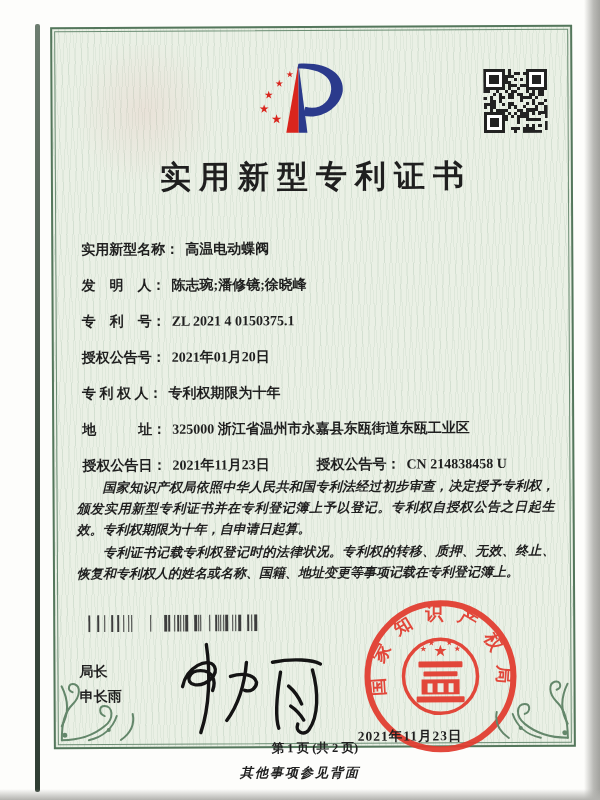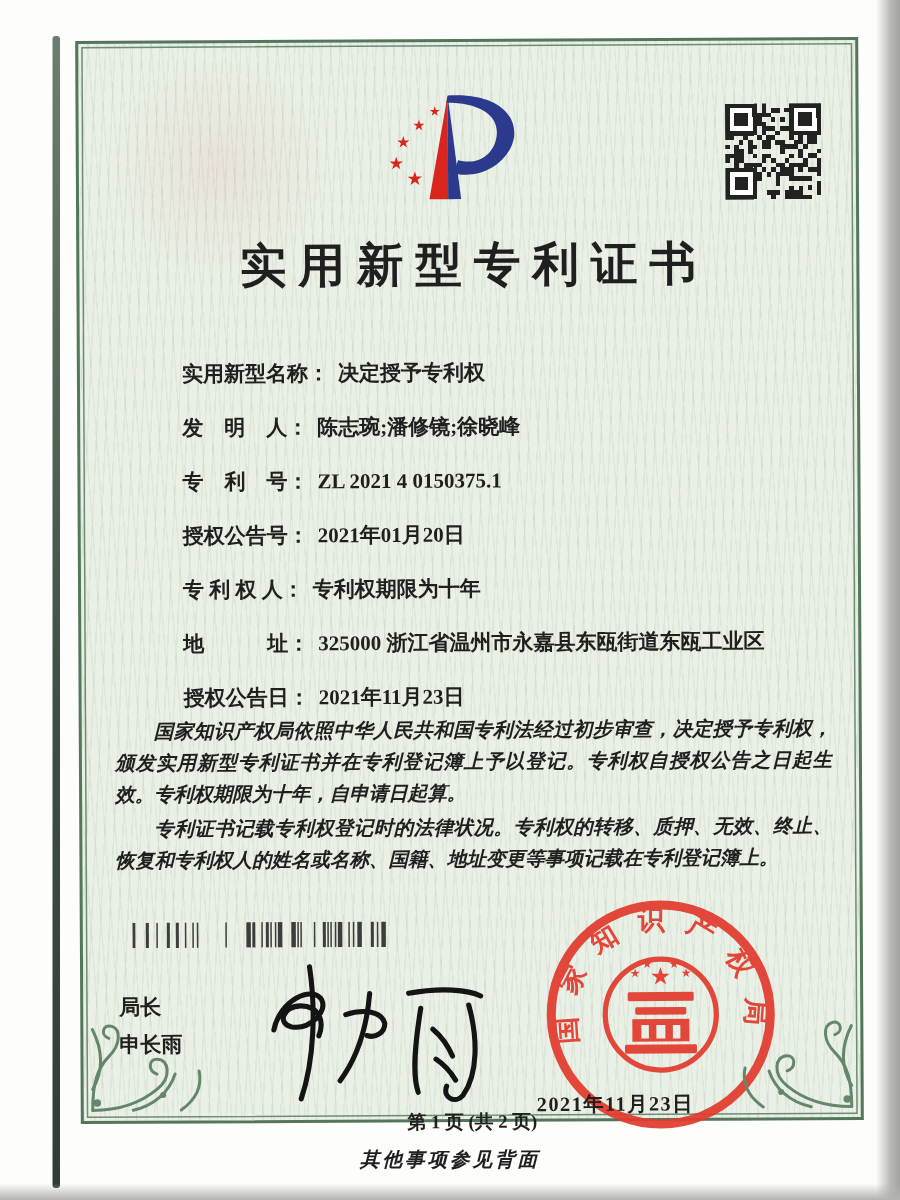--- a/index.html
+++ b/index.html
@@ -26,21 +26,21 @@
   }
   .frame-inner{position:absolute;inset:2px;border:1px solid #6c8d74;pointer-events:none;}
   .watermark{position:absolute;left:18px;top:8px;width:150px;height:150px;border-radius:50%;
     background:radial-gradient(circle, rgba(225,130,130,0.13), rgba(225,130,130,0.0) 68%);}
   .cert-no{position:absolute;left:22px;top:34px;font-size:13px;font-weight:600;letter-spacing:1.5px;}
   .logo{position:absolute;left:201px;top:30px;width:96px;height:88px;}
   .qr{position:absolute;left:431px;top:42px;width:64px;height:64px;shape-rendering:crispEdges;}
   .title{position:absolute;left:0;top:128px;width:100%;text-align:center;
     font-size:31px;font-weight:700;letter-spacing:8px;padding-left:8px;box-sizing:border-box;}
   .field{position:absolute;left:28px;right:16px;font-size:14px;font-weight:700;white-space:nowrap;}
-  .flabel{margin-right:6px;margin-left:40px;}
+  .flabel{margin-right:6px;}
   .grant2{position:absolute;left:234px;top:0;}
   .body-text{position:absolute;left:22px;width:478px;font-style:italic;font-weight:600;
     font-size:13px;line-height:21px;text-indent:2em;text-align:justify;}
   .barcode{position:absolute;left:33px;top:586px;width:170px;height:17px;}
   .director-title{position:absolute;left:24px;top:634px;font-family:"Liberation Sans","DejaVu Sans",sans-serif;font-size:14px;font-weight:600;text-align:center;}
   .director-name{position:absolute;left:24px;top:659px;font-family:Liberation Mono, monospace;font-size:14px;font-weight:600;}
   .signature{position:absolute;left:105px;top:600px;width:175px;height:118px;}
   .seal{position:absolute;left:306px;top:570px;width:158px;height:158px;opacity:0.93;}
   .seal-date{position:absolute;left:302px;top:700px;font-size:13.5px;font-weight:700;letter-spacing:1px;}
   .page-no{position:absolute;left:0;top:712px;width:100%;text-align:center;font-size:12.5px;font-weight:600;}
@@ -217,39 +217,40 @@
         <rect x="16" y="2" width="3" height="3"></rect>
         <rect x="0" y="14" width="7" height="7"></rect>
         <rect x="1" y="15" width="5" height="5" fill="#fff"></rect>
         <rect x="2" y="16" width="3" height="3"></rect>
       </g>
     </svg>
 
   <div class="title">实用新型专利证书</div>
 
   <div class="field" style="top:212px">
-    <span class="flabel">实用新型名称：</span><span class="fvalue">决定授予专利权</span>
+    <span class="flabel">实用新型名称：</span><span class="fvalue">高温电动蝶阀</span>
   </div>
   <div class="field" style="top:248px">
     <span class="flabel">发　明　人：</span><span class="fvalue">陈志琬;潘修镜;徐晓峰</span>
   </div>
   <div class="field" style="top:284px">
     <span class="flabel">专　利　号：</span><span class="fvalue">ZL 2021 4 0150375.1</span>
   </div>
   <div class="field" style="top:320px">
     <span class="flabel">授权公告号：</span><span class="fvalue">2021年01月20日</span>
   </div>
   <div class="field" style="top:356px">
     <span class="flabel">专 利 权 人：</span><span class="fvalue">专利权期限为十年</span>
   </div>
   <div class="field" style="top:392px">
     <span class="flabel">地　　　址：</span><span class="fvalue">325000 浙江省温州市永嘉县东瓯街道东瓯工业区</span>
   </div>
   <div class="field" style="top:428px">
     <span class="flabel">授权公告日：</span><span class="fvalue">2021年11月23日</span>
+    <span class="grant2"><span class="flabel">授权公告号：</span><span class="fvalue">CN 214838458 U</span></span>
   </div>
 
   <div class="body-text" style="top:448px">国家知识产权局依照中华人民共和国专利法经过初步审查，决定授予专利权，颁发实用新型专利证书并在专利登记簿上予以登记。专利权自授权公告之日起生效。专利权期限为十年，自申请日起算。</div>
   <div class="body-text" style="top:513px">专利证书记载专利权登记时的法律状况。专利权的转移、质押、无效、终止、恢复和专利权人的姓名或名称、国籍、地址变更等事项记载在专利登记簿上。</div>
 
   <svg id="barcode" class="barcode" viewBox="0 0 170 17" preserveAspectRatio="none" aria-hidden="true">
       <g fill="#3d3d3d">
         <rect x="0" y="0" width="2" height="17"></rect>
         <rect x="9" y="0" width="2" height="17"></rect>
         <rect x="16" y="0" width="1" height="17"></rect>

